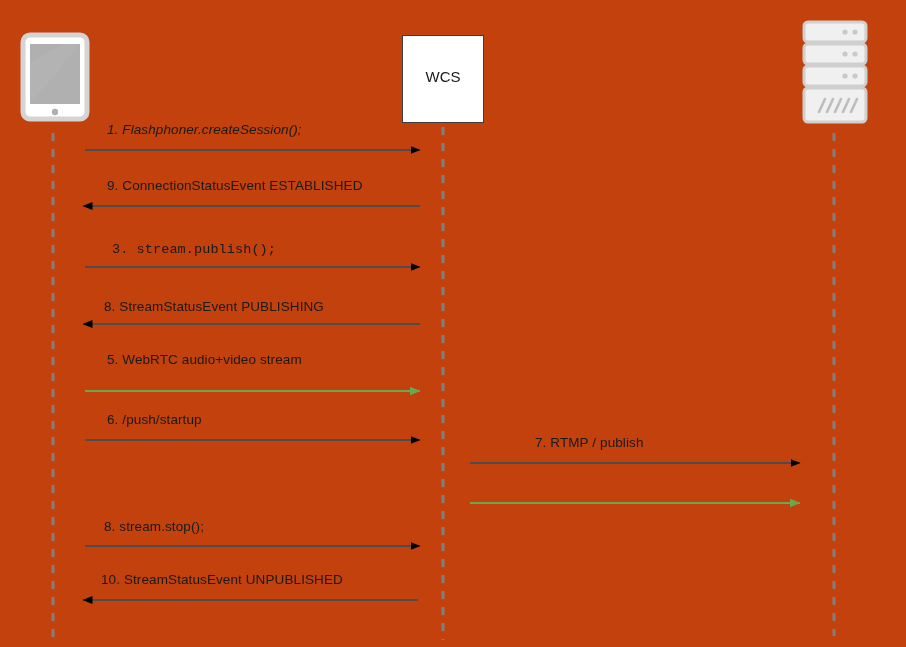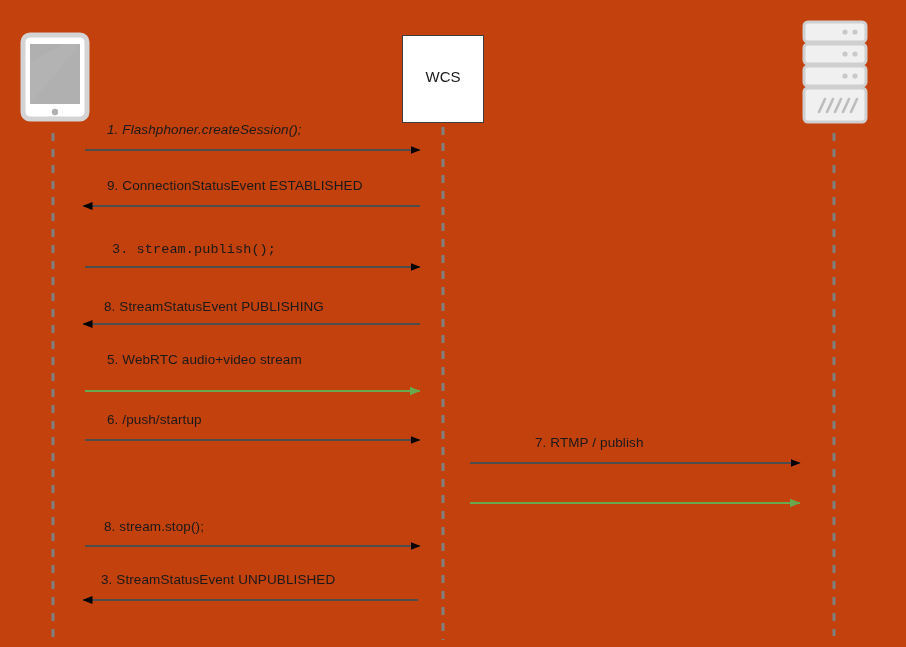--- a/index.html
+++ b/index.html
@@ -151,15 +151,15 @@
   </svg>
 
   <div class="msg-label" style="left:107px; top:122px;font-style:italic;">1. Flashphoner.createSession();</div>
   <div class="msg-label" style="left:107px; top:178px;">9. ConnectionStatusEvent ESTABLISHED</div>
   <div class="msg-label" style="left:112px; top:242px;font-family:Liberation Mono, monospace;">3. stream.publish();</div>
   <div class="msg-label" style="left:104px; top:299px;">8. StreamStatusEvent PUBLISHING</div>
   <div class="msg-label" style="left:107px; top:352px;">5. WebRTC audio+video stream</div>
   <div class="msg-label" style="left:107px; top:412px;">6. /push/startup</div>
   <div class="msg-label" style="left:494px; top:435px;margin-left:41px;">7. RTMP / publish</div>
   <div class="msg-label" style="left:104px; top:519px;">8. stream.stop();</div>
-  <div class="msg-label" style="left:101px; top:572px;">3. StreamStatusEvent UNPUBLISHED</div>
+  <div class="msg-label" style="left:101px; top:572px;">10. StreamStatusEvent UNPUBLISHED</div>
 
 </div>
 
 </body></html>

